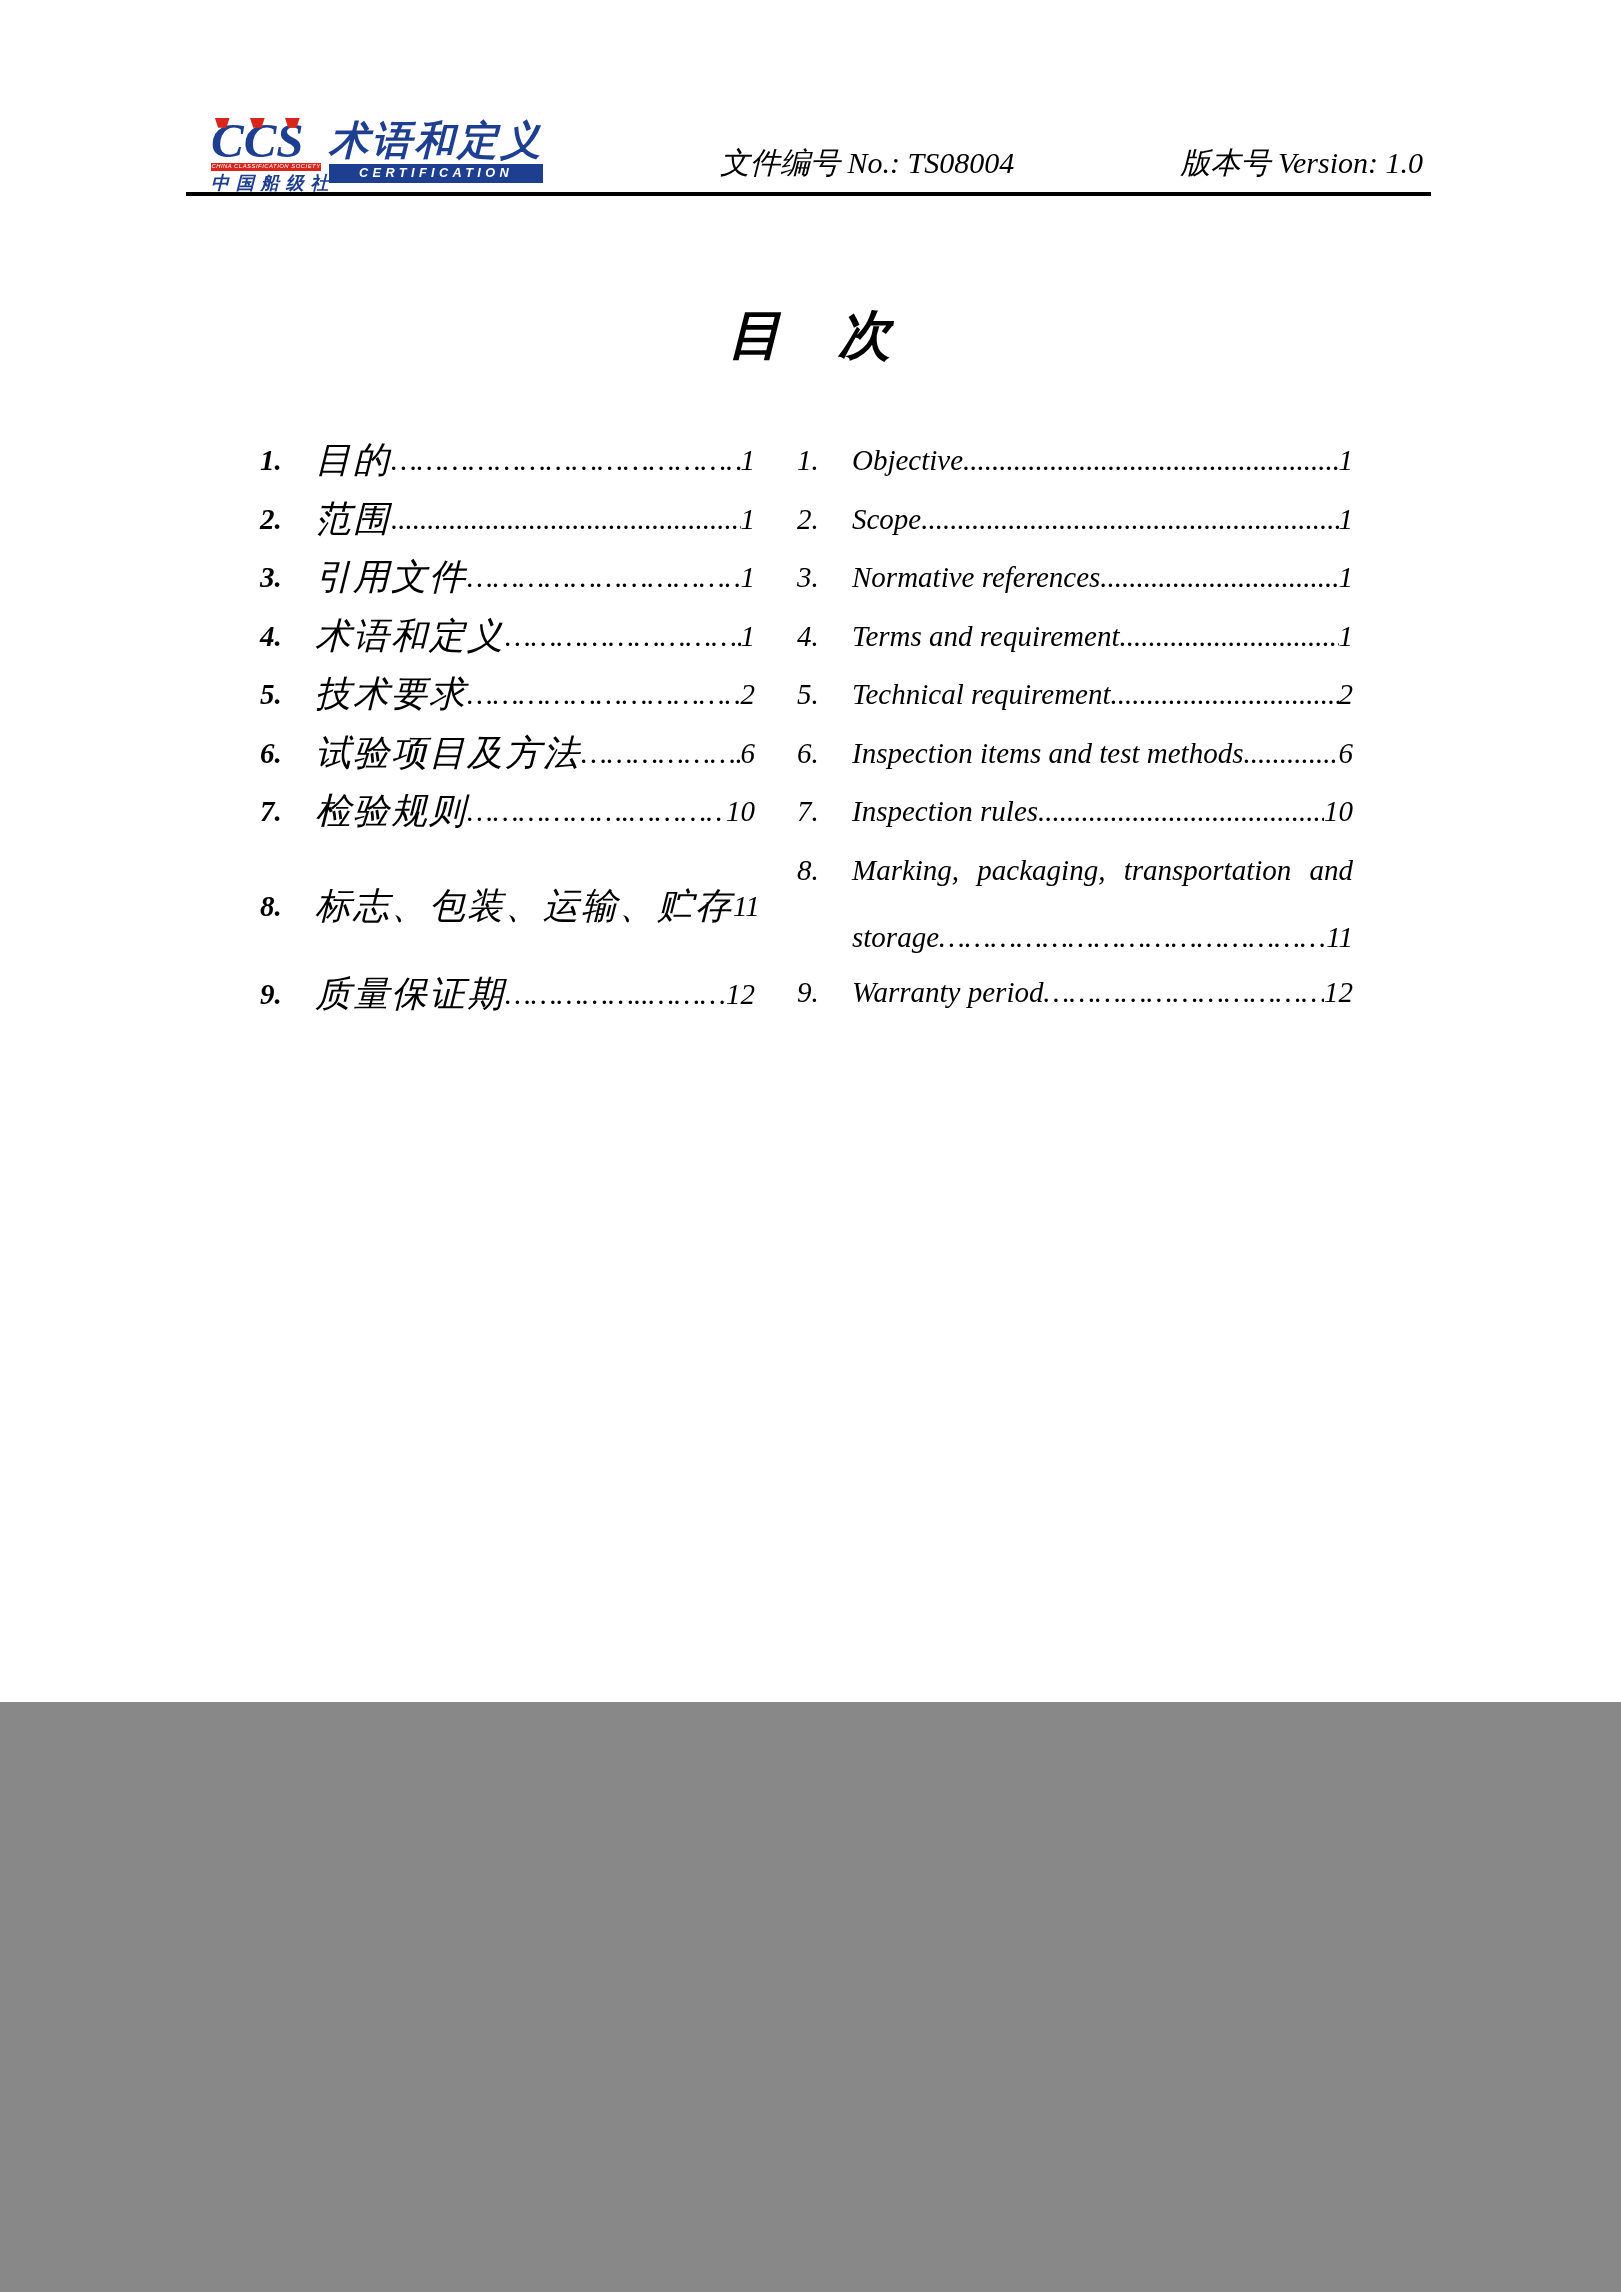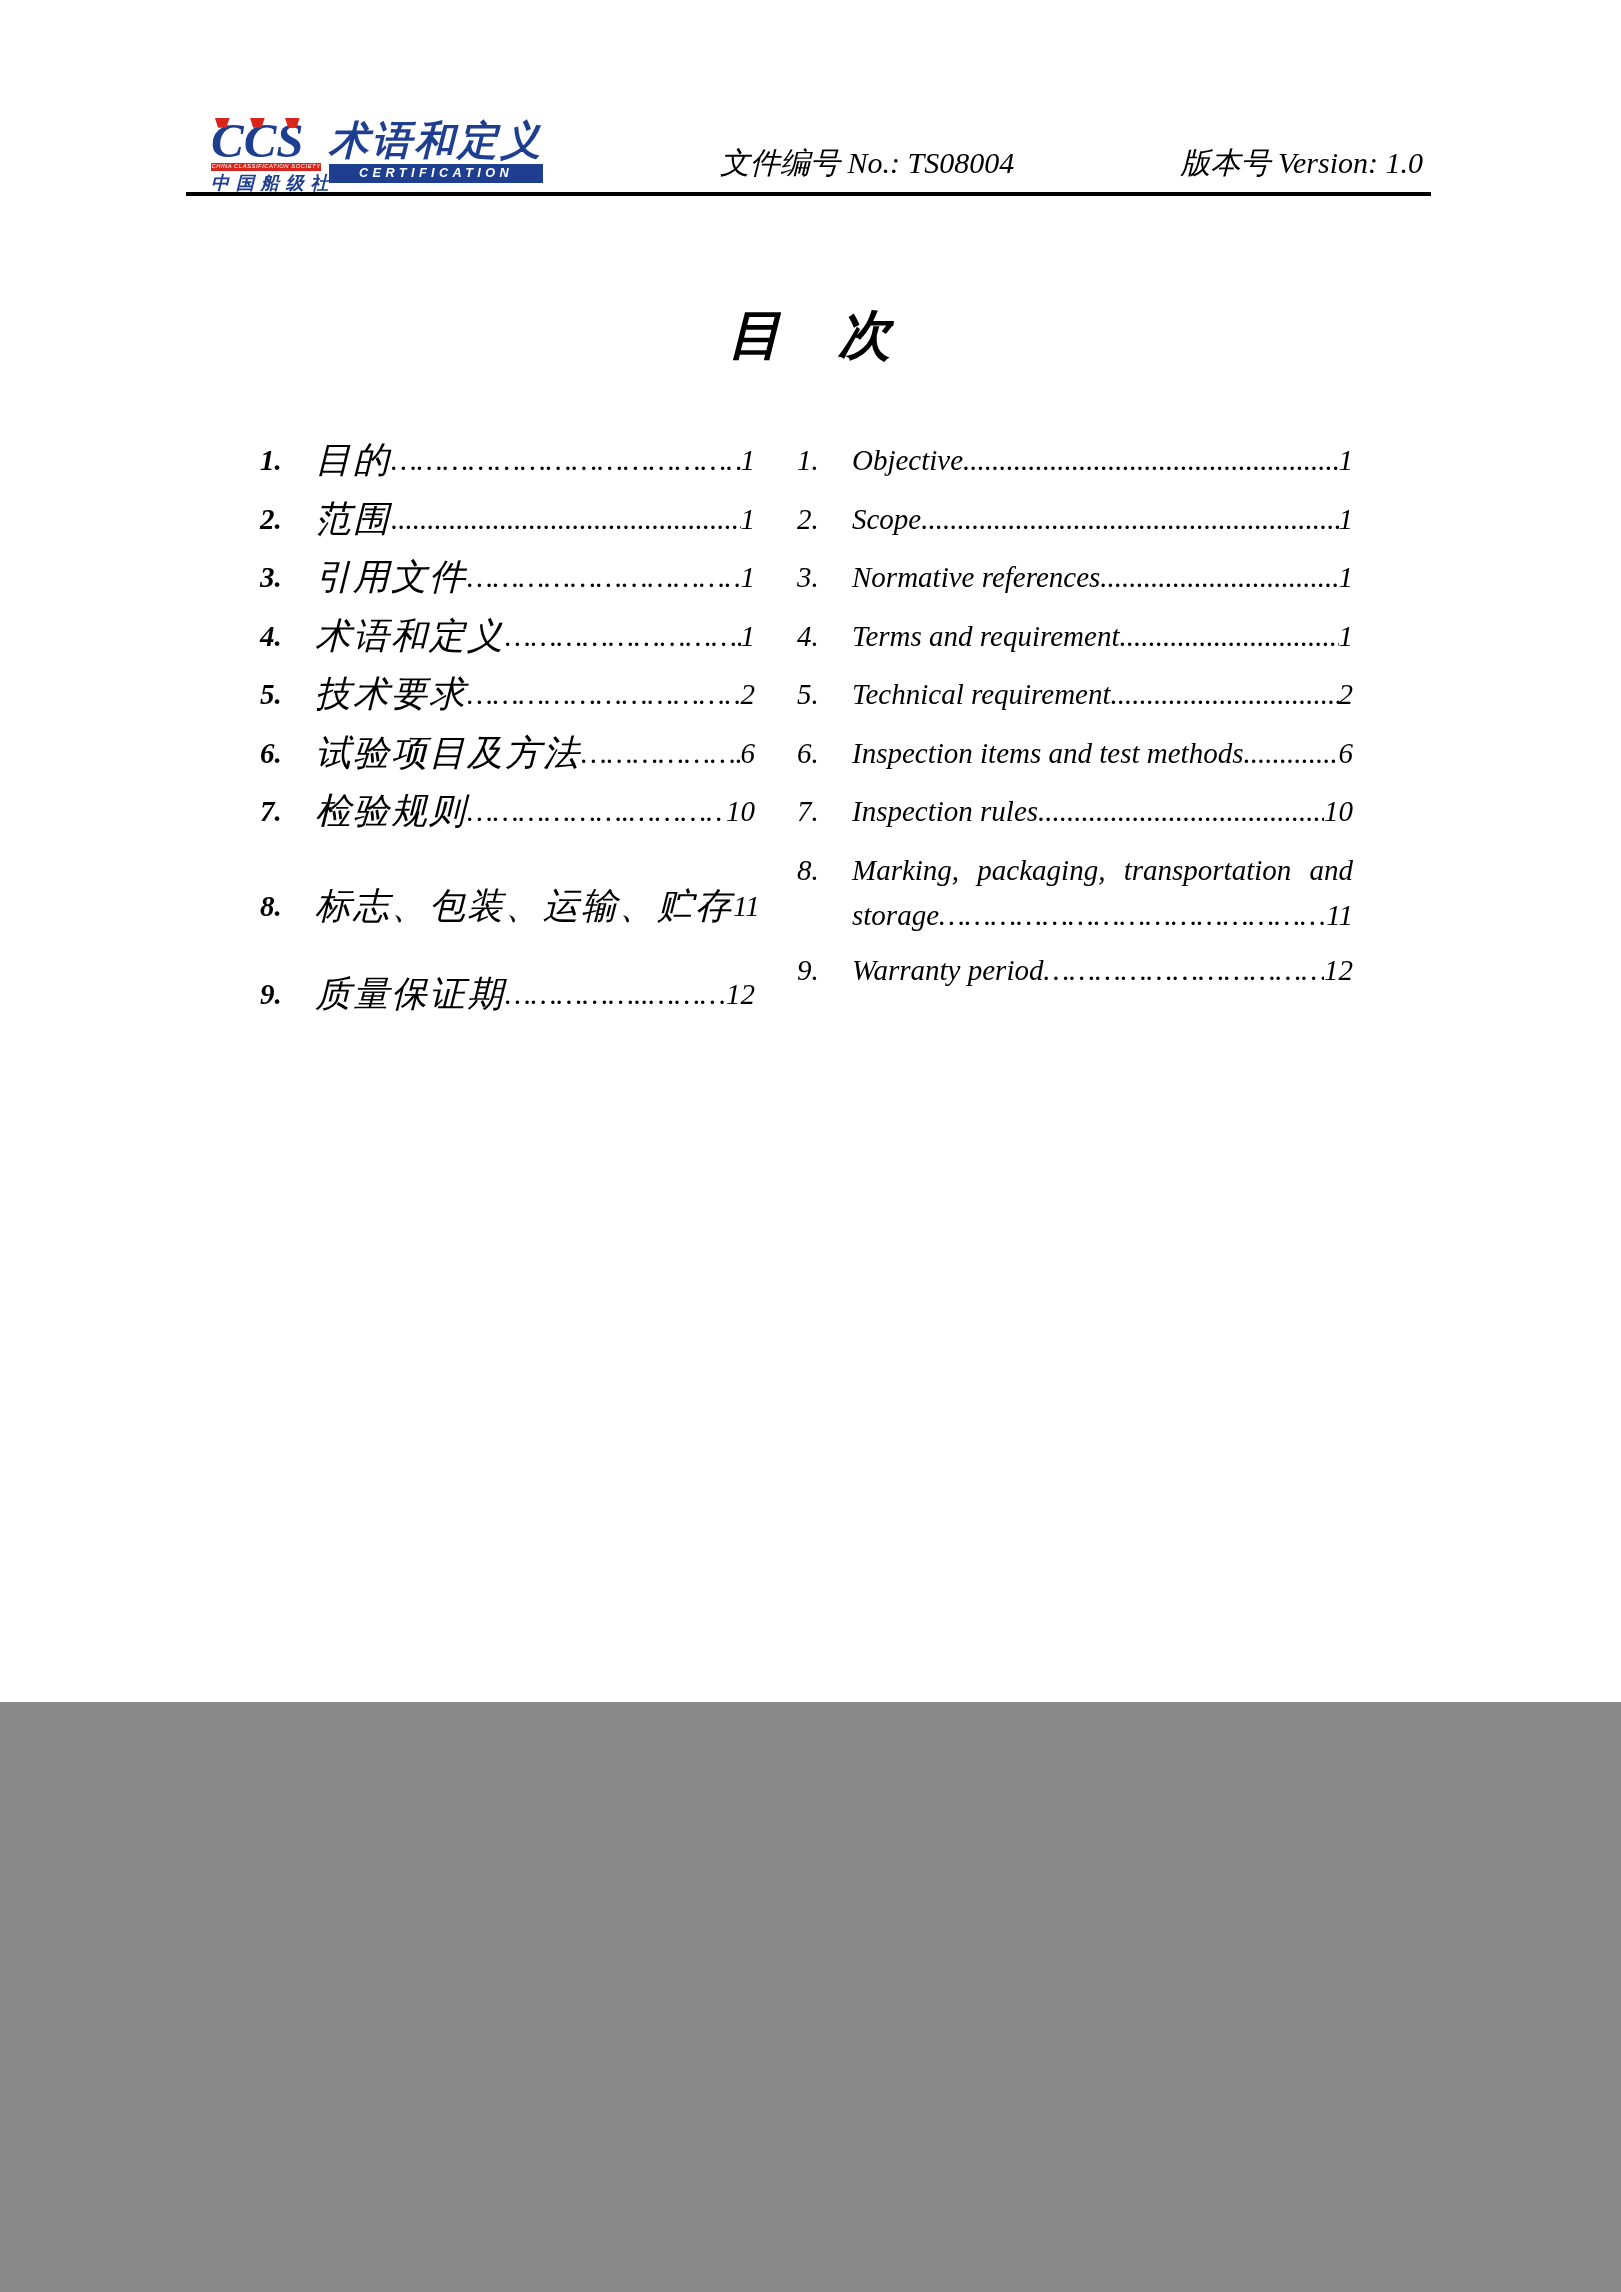--- a/index.html
+++ b/index.html
@@ -82,21 +82,21 @@
   .col-toc-left .toc-label{font-size:36px;letter-spacing:2px;}
   .toc-dots{flex:1 1 auto;overflow:hidden;white-space:nowrap;min-width:0;}
   .toc-page{flex:none;white-space:nowrap;}
 
   .col-toc-left .toc-item.gap-before-8{margin-bottom:60px;}
   .col-toc-left .toc-item.gap-before-9{margin-bottom:53px;}
 
   .toc-item.two-line{margin-bottom:20.6px;}
   .toc-content{flex:1 1 auto;min-width:0;}
   .jline{display:block;text-align:justify;text-align-last:justify;line-height:35px;}
-  .toc-line2{display:flex;margin-top:10px;line-height:35px;}
+  .toc-line2{display:flex;margin-top:32px;line-height:35px;}
 
   
   .rule-bottom{position:absolute;left:186px;right:190px;top:2104px;height:4.9px;background:var(--ink);}
   .footer-pageno{
     position:absolute;left:186px;right:131px;top:2113px;
     text-align:center;font-size:29px;line-height:35px;
   }
 </style>
 </head>
 <body>

